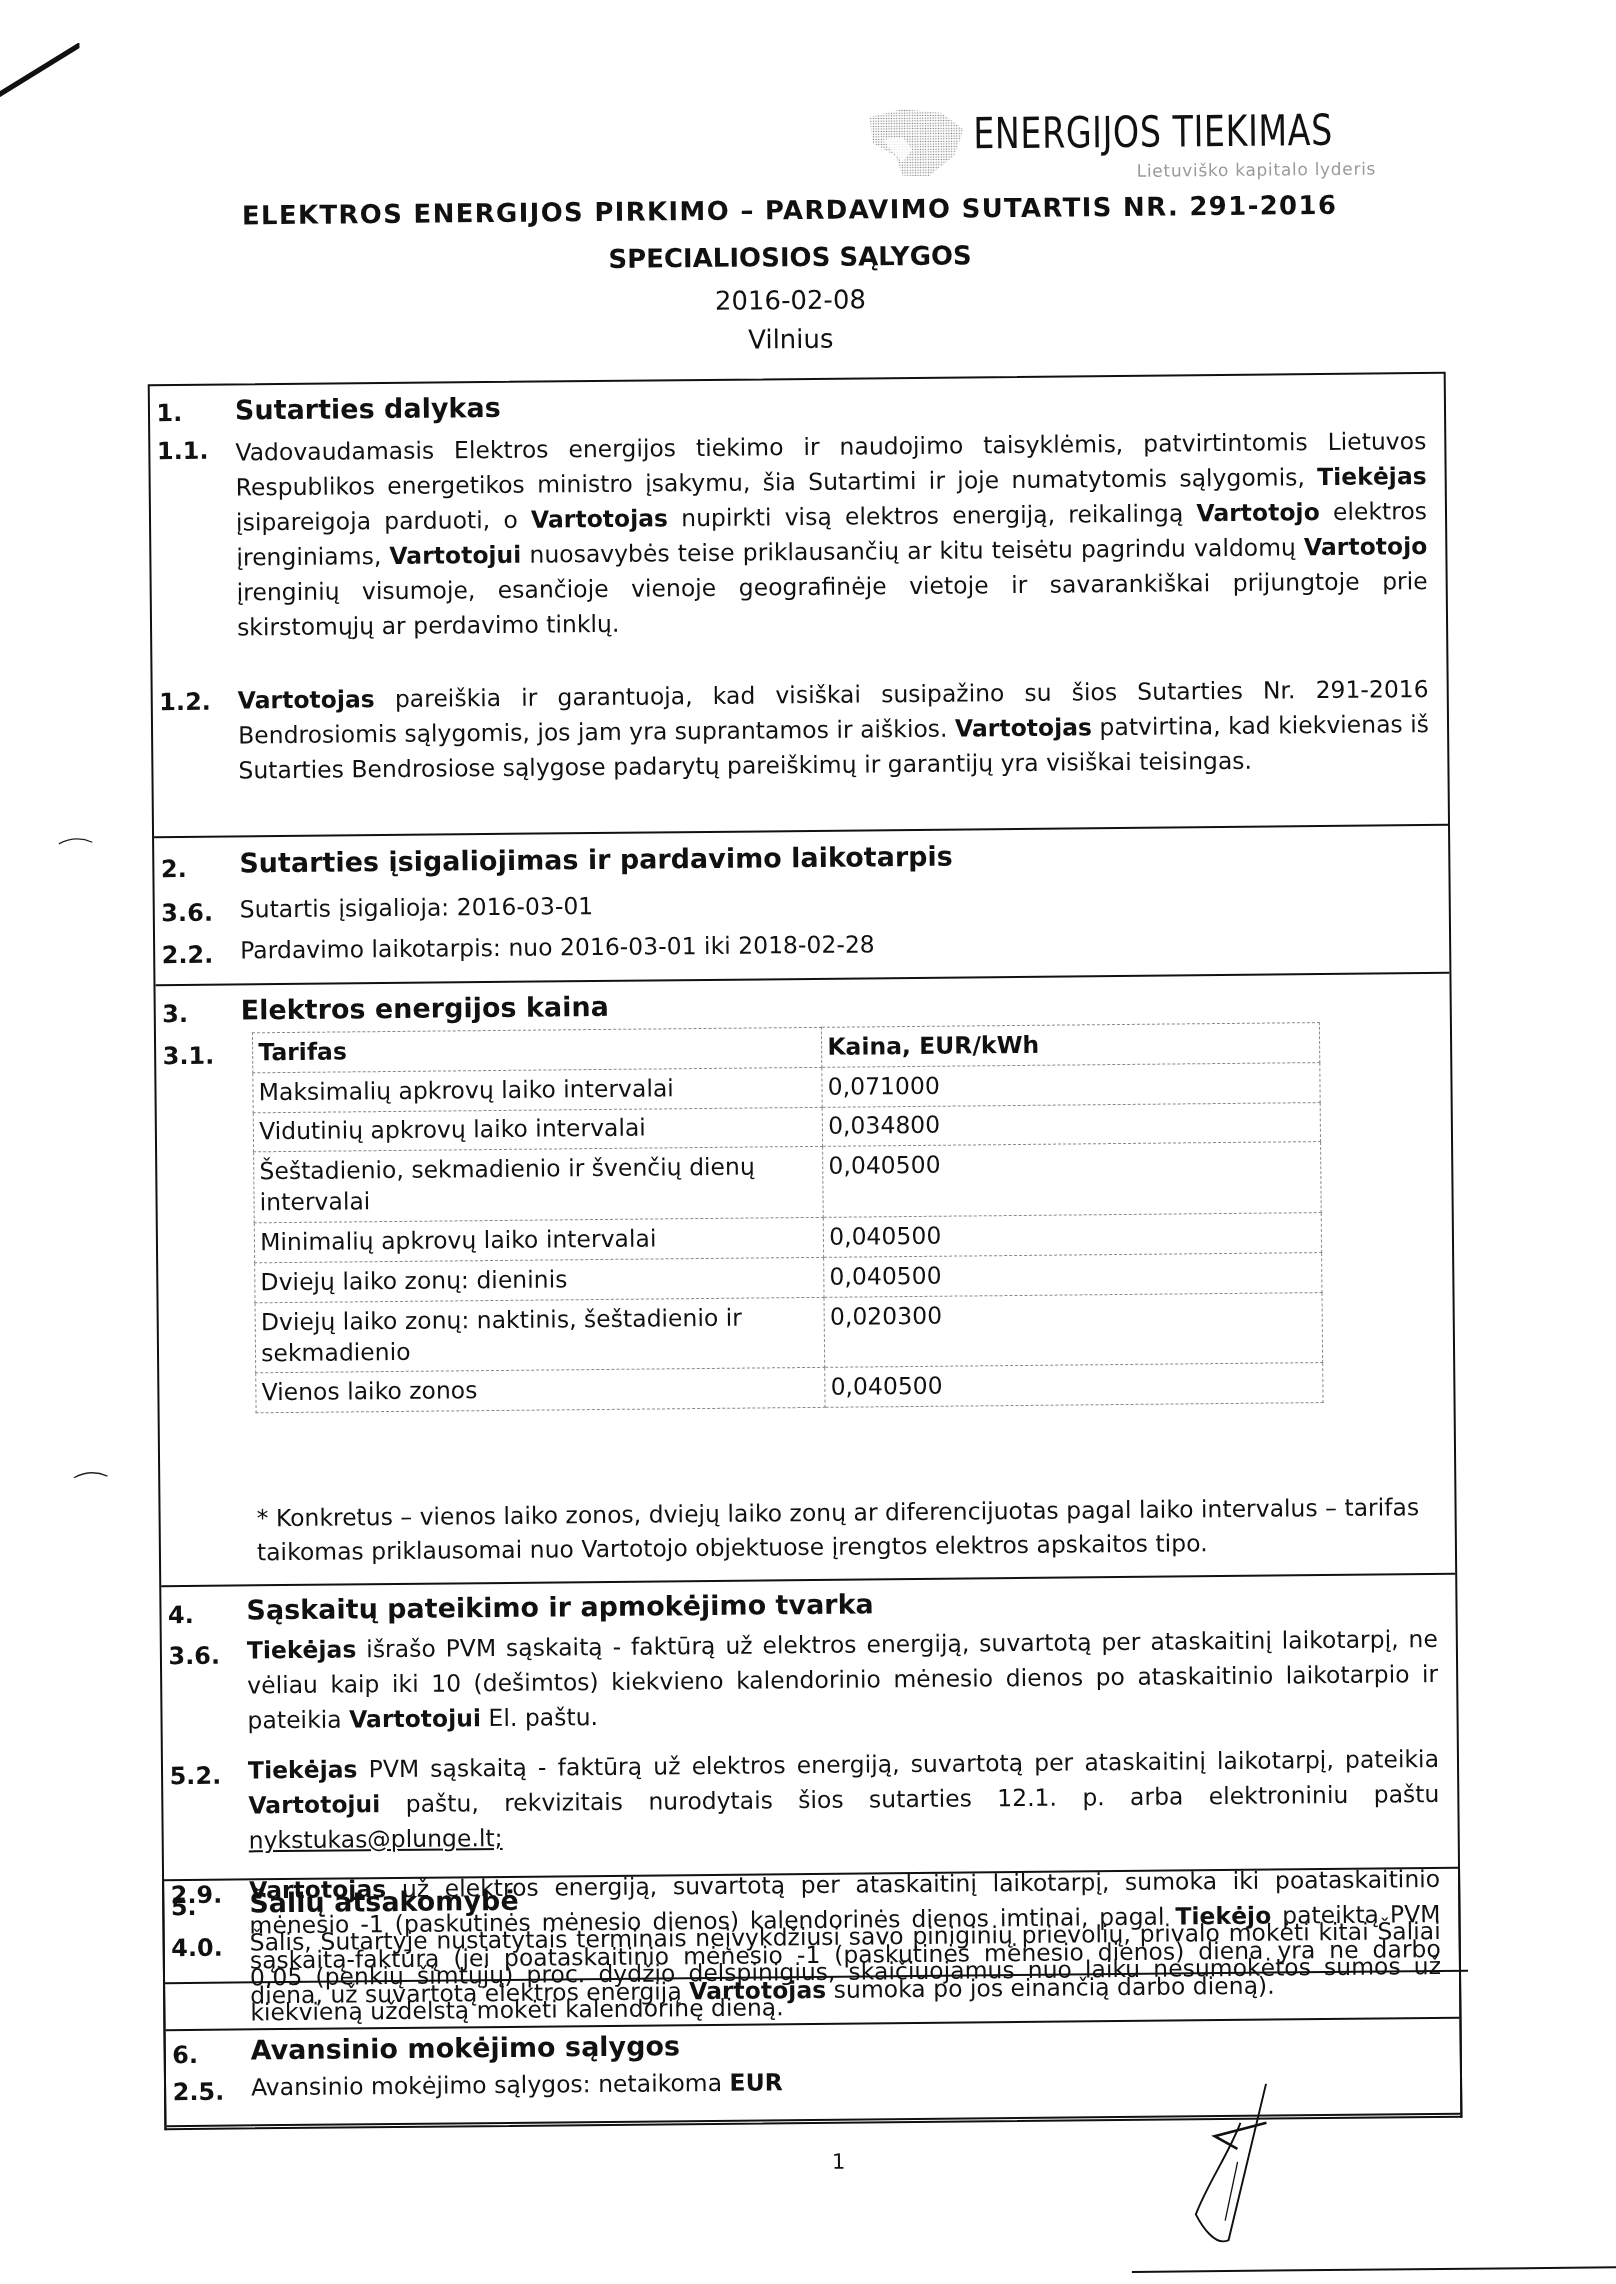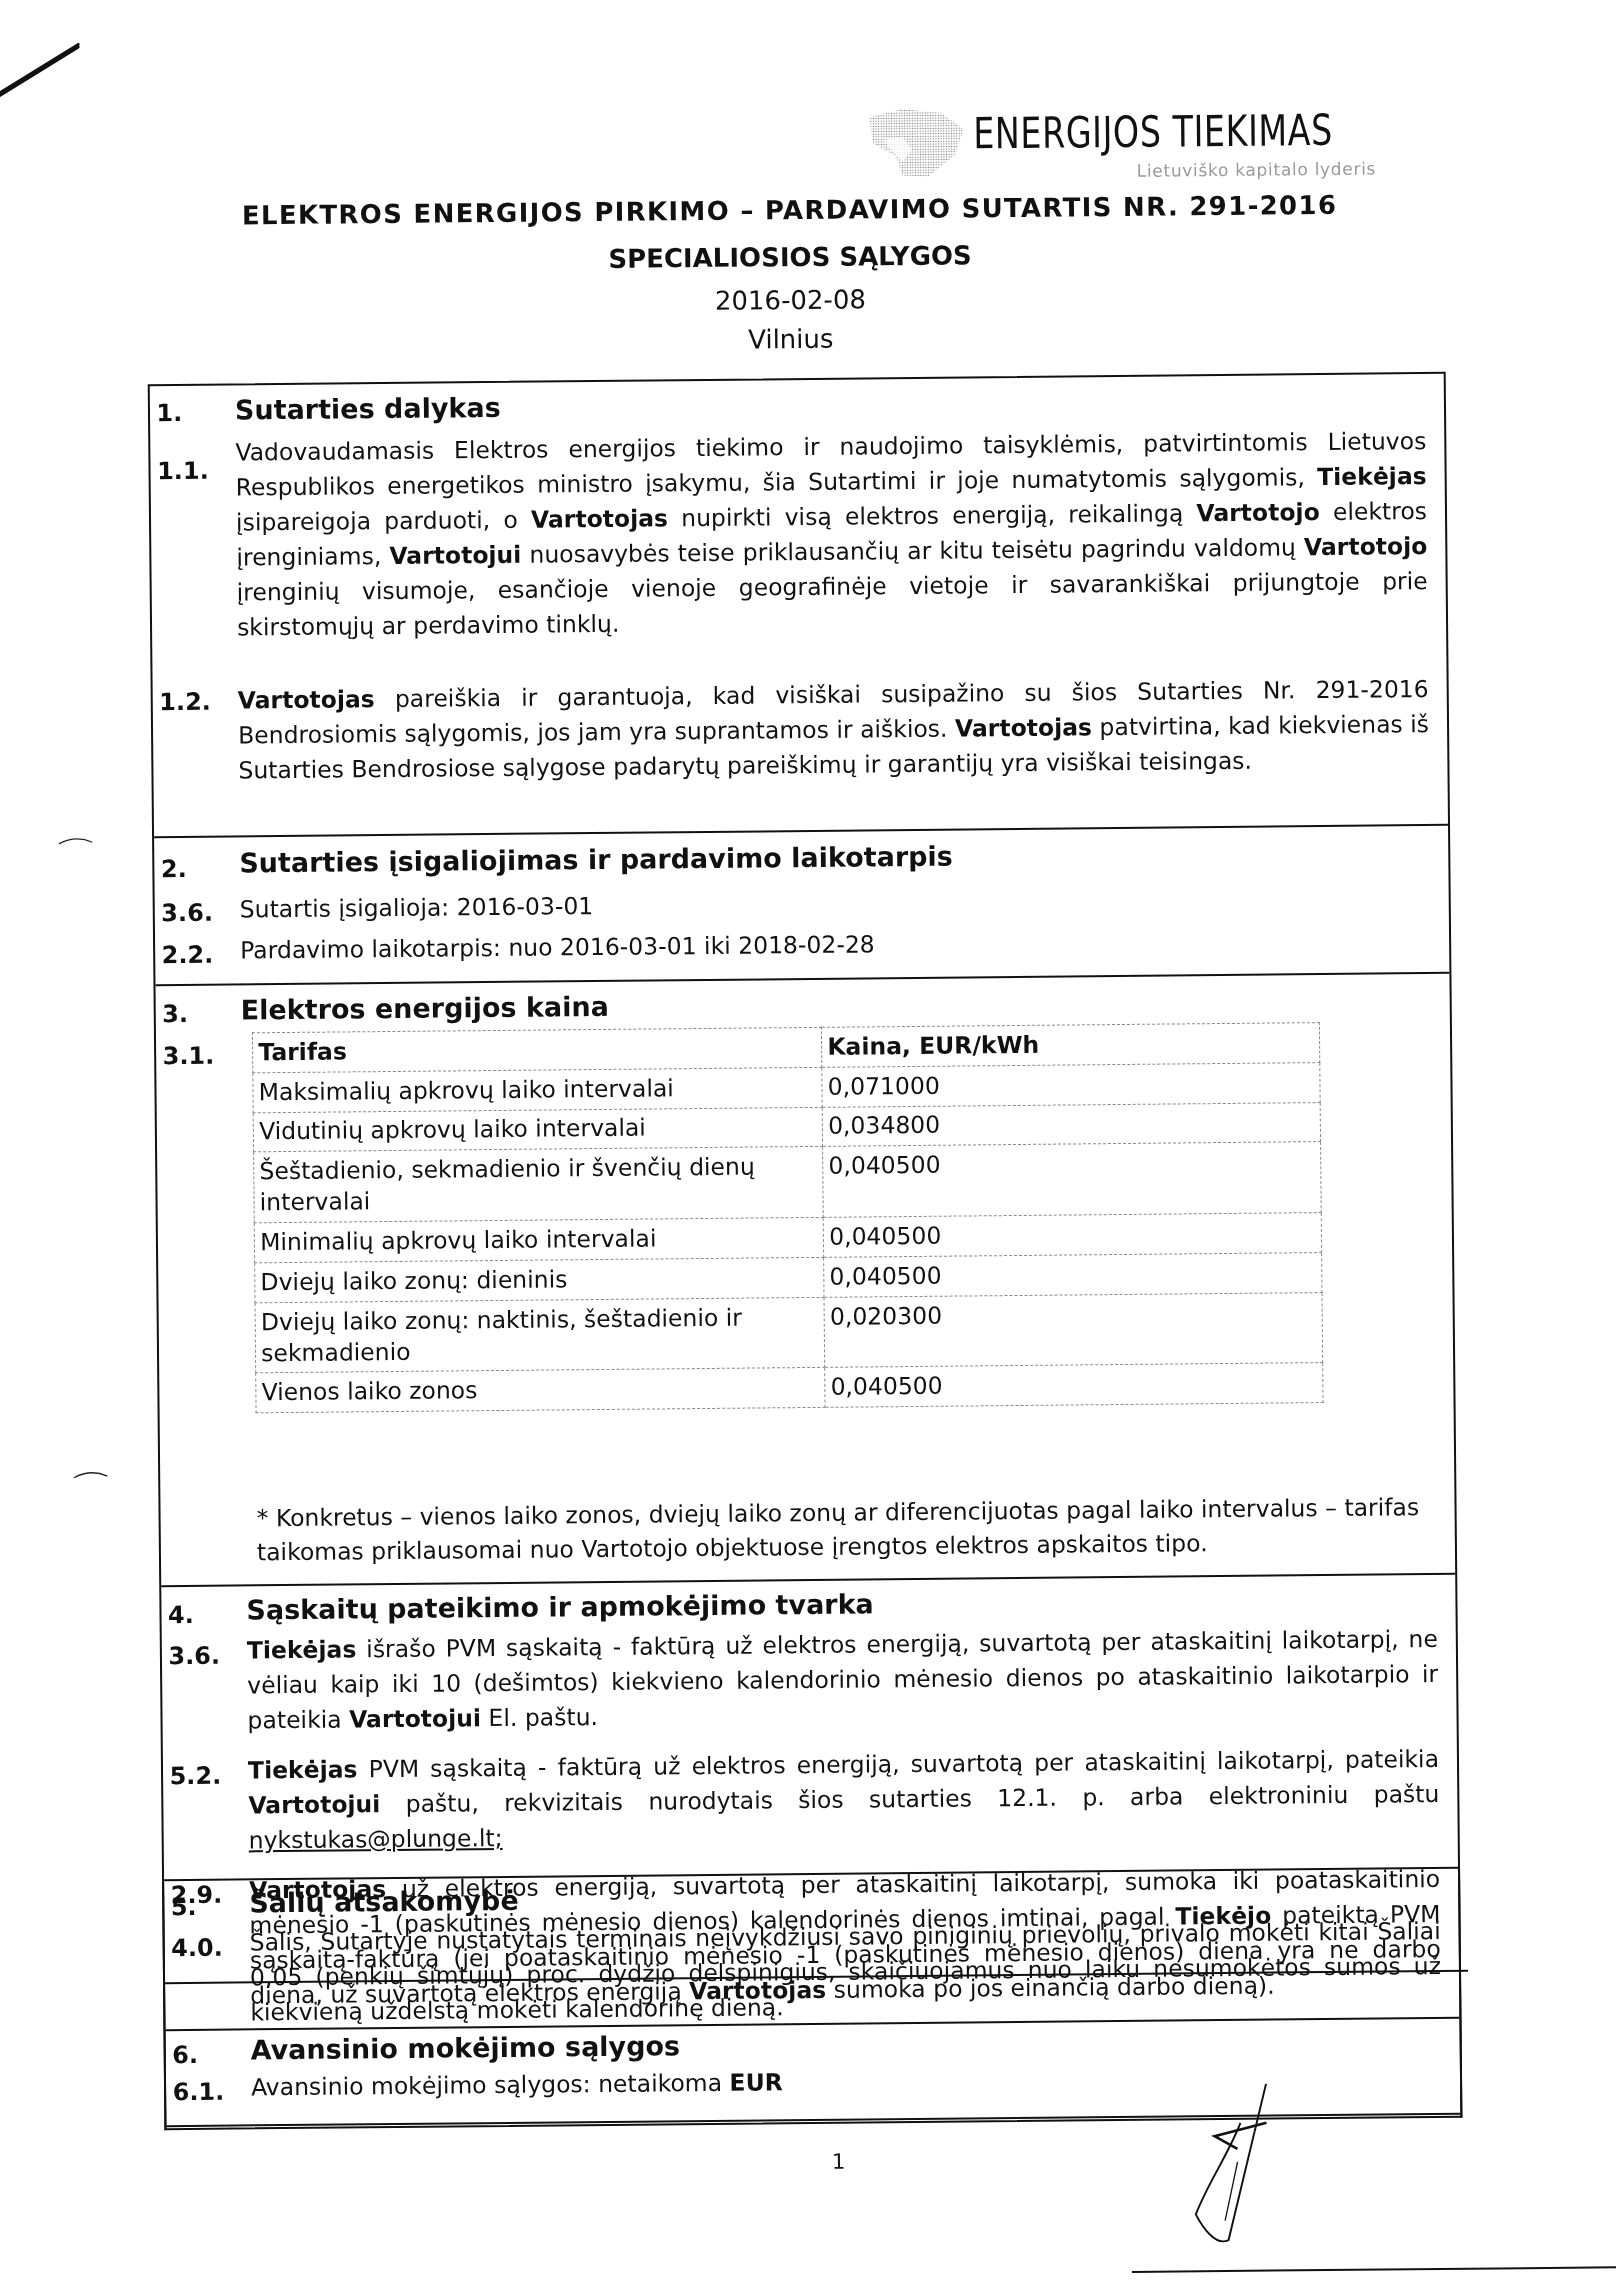--- a/index.html
+++ b/index.html
@@ -82,21 +82,21 @@
   <div class="doc-title">ELEKTROS ENERGIJOS PIRKIMO – PARDAVIMO SUTARTIS NR. 291-2016</div>
   <div class="doc-subtitle">SPECIALIOSIOS SĄLYGOS</div>
   <div class="doc-date">2016-02-08</div>
   <div class="doc-city">Vilnius</div>
 
   <div class="frame">
 
     <div class="sec" style="top:0">
       <div class="num" style="top:13px">1.</div>
       <div class="sec-title" style="top:9px">Sutarties dalykas</div>
-      <div class="num" style="top:71px">1.1.</div>
+      <div class="num" style="top:51px">1.1.</div>
       <div class="para" style="top:50px">Vadovaudamasis Elektros energijos tiekimo ir naudojimo taisyklėmis, patvirtintomis Lietuvos Respublikos energetikos ministro įsakymu, šia Sutartimi ir joje numatytomis sąlygomis, <b>Tiekėjas</b> įsipareigoja parduoti, o <b>Vartotojas</b> nupirkti visą elektros energiją, reikalingą <b>Vartotojo</b> elektros įrenginiams, <b>Vartotojui</b> nuosavybės teise priklausančių ar kitu teisėtu pagrindu valdomų <b>Vartotojo</b> įrenginių visumoje, esančioje vienoje geografinėje vietoje ir savarankiškai prijungtoje prie skirstomųjų ar perdavimo tinklų.</div>
       <div class="num" style="top:302px">1.2.</div>
       <div class="para" style="top:298px"><b>Vartotojas</b> pareiškia ir garantuoja, kad visiškai susipažino su šios Sutarties Nr. 291-2016 Bendrosiomis sąlygomis, jos jam yra suprantamos ir aiškios. <b>Vartotojas</b> patvirtina, kad kiekvienas iš Sutarties Bendrosiose sąlygose padarytų pareiškimų ir garantijų yra visiškai teisingas.</div>
     </div>
     <div class="divider" style="top:450px"></div>
 
     <div class="sec" style="top:453px">
       <div class="num" style="top:15.6px">2.</div>
       <div class="sec-title" style="top:9px">Sutarties įsigaliojimas ir pardavimo laikotarpis</div>
       <div class="num" style="top:60px">3.6.</div>
@@ -170,21 +170,21 @@
 
   <div style="position:absolute;left:155px;top:1873px;width:1298px;height:251px;border-left:2px solid #111;border-right:2px solid #111;box-sizing:border-box">
     <div class="divider" style="top:0"></div>
     <div class="num" style="top:14.3px">5.</div>
     <div class="sec-title" style="top:9px">Šalių atsakomybė</div>
     <div class="num" style="top:55px">4.0.</div>
     <div class="para" style="top:47px">Šalis, Sutartyje nustatytais terminais neįvykdžiusi savo piniginių prievolių, privalo mokėti kitai Šaliai 0,05 (penkių šimtųjų) proc. dydžio delspinigius, skaičiuojamus nuo laiku nesumokėtos sumos už kiekvieną uždelstą mokėti kalendorinę dieną.</div>
     <div class="divider" style="top:150px"></div>
     <div class="num" style="top:162px">6.</div>
     <div class="sec-title" style="top:156px">Avansinio mokėjimo sąlygos</div>
-    <div class="num" style="top:199px">6.1.</div>
+    <div class="num" style="top:199px">2.5.</div>
     <div class="line" style="top:195px">Avansinio mokėjimo sąlygos: netaikoma <b>EUR</b></div>
     <div class="divider" style="top:246px"></div>
   </div>
 
   <div class="page-number">1</div>
 
   <svg class="signature" viewBox="0 0 200 260">
     <path d="M140 0 L80 240 C60 250 40 220 30 200 C50 150 80 110 100 60" stroke="#111" stroke-width="3" fill="none"></path>
     <path d="M140 60 L60 80 L95 100" stroke="#111" stroke-width="4" fill="none"></path>
     <path d="M75 210 L95 120" stroke="#111" stroke-width="2" fill="none"></path>

